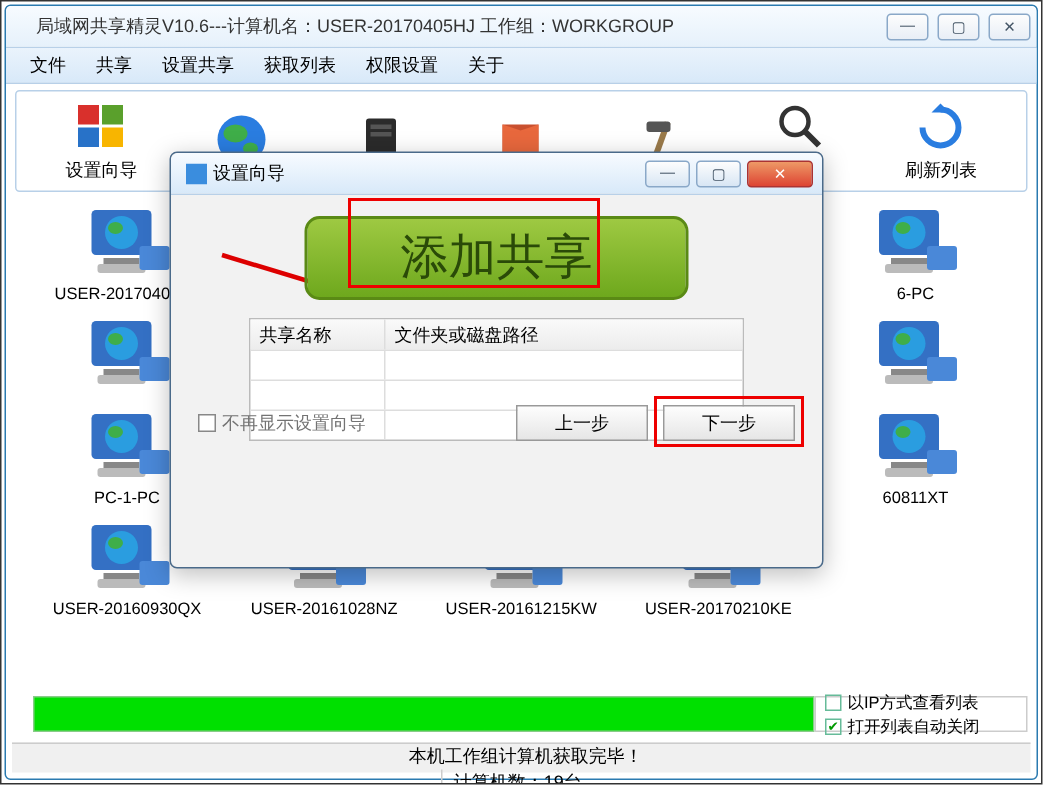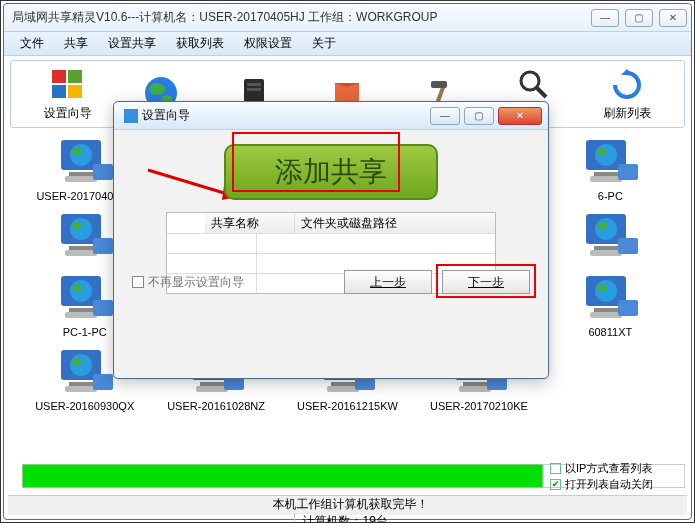--- a/index.html
+++ b/index.html
@@ -1,20 +1,20 @@
 <!DOCTYPE html>
 <html><head>
 <meta charset="utf-8">
 <style>
 * { margin: 0; padding: 0; box-sizing: border-box; font-family: "Microsoft YaHei", SimSun, sans-serif; }
 body { background: #fff; width: 695px; height: 523px; position: relative; overflow: hidden; border: 1px solid #333; }
 
 .outer-border { position: absolute; inset: 2px; border: 1px solid #2a7ab0; border-radius: 4px; }
 
-.titlebar { height: 28px; background: linear-gradient(#f7fbff,#e6f1fb); border-bottom: 1px solid #b8d0e8; display: flex; align-items: center; padding: 0 4px 0 8px; font-size: 12px; color: #333; border-radius: 4px 4px 0 0; justify-content: space-between; }
+.titlebar { height: 28px; background: linear-gradient(#f7fbff,#e6f1fb); border-bottom: 1px solid #b8d0e8; display: flex; align-items: center; padding: 0 4px 0 20px; font-size: 12px; color: #333; border-radius: 4px 4px 0 0; justify-content: space-between; }
 .titlebar .title-text { flex: 1; white-space: nowrap; }
 .win-controls { display: flex; gap: 6px; }
 .win-btn { width: 28px; height: 18px; border: 1px solid #8aa8c8; border-radius: 3px; background: linear-gradient(#fdfdfd,#e8eef6); display:flex; align-items:center; justify-content:center; font-size:10px; color:#456; cursor:pointer; }
 
 .menubar { height: 24px; background: linear-gradient(#eaf3fc,#d8e9f9); border-bottom: 1px solid #b8d0e8; display: flex; align-items: center; padding: 0 6px; font-size: 12px; gap: 0; }
 .menubar span { padding: 2px 10px; cursor: pointer; }
 
 .toolbar { height: 68px; background: #fff; border: 1px solid #b8d0e8; margin: 4px 6px 2px 6px; border-radius: 3px; display: flex; align-items: center; justify-content: space-around; padding: 4px 10px; }
 .tool-item { display:flex; flex-direction:column; align-items:center; font-size:12px; gap:2px; width: 80px; }
 .tool-icon { width: 36px; height: 36px; display:flex; align-items:center; justify-content:center; }
@@ -38,36 +38,36 @@
 
 .dialog { position: absolute; left: 112px; top: 100px; width: 436px; height: 278px; border: 1px solid #4a6a8a; border-radius: 5px; background: #f2f2f2; box-shadow: 0 4px 16px rgba(0,0,0,.25); }
 .dlg-title { height: 28px; background: linear-gradient(#f7fbff,#d8e9f9); border-bottom:1px solid #b8d0e8; display:flex; align-items:center; padding: 0 6px; font-size:12px; border-radius:5px 5px 0 0; }
 .dlg-title .t { flex:1; padding-left:4px; display:flex; align-items:center; gap:4px; }
 .dlg-controls { display:flex; gap:4px; }
 .dlg-btn { width:30px; height:18px; border-radius:3px; display:flex; align-items:center; justify-content:center; font-size:10px; cursor:pointer; }
 .dlg-min, .dlg-max { background: linear-gradient(#fdfdfd,#d8e6f4); border:1px solid #8aa8c8; color:#456; }
 .dlg-close { background: linear-gradient(#e96,#d43); border:1px solid #a33; color:#fff; width:44px; }
 
 .dlg-body { padding: 14px 18px 10px; position: relative; }
-.big-green-btn { margin: 0 auto; width: 214px; height: 56px; background: linear-gradient(#9ec942,#6ea81d); border: 2px solid #5a8a15; border-radius: 10px; display:flex; align-items:center; justify-content:center; font-size:28px; color:#2a4a08; cursor:pointer; position:relative; }
+.big-green-btn { margin: 0 auto; width: 256px; height: 56px; background: linear-gradient(#9ec942,#6ea81d); border: 2px solid #5a8a15; border-radius: 10px; display:flex; align-items:center; justify-content:center; font-size:32px; color:#2a4a08; cursor:pointer; position:relative; }
 .red-box-1 { position:absolute; left: 118px; top: 2px; width: 168px; height: 60px; border: 2px solid #e00; pointer-events:none; }
 .arrow-red { position:absolute; left: 30px; top: 36px; width: 100px; height: 40px; }
 
 .tbl { margin: 12px auto 0; width: 330px; border: 1px solid #bbb; background:#fff; font-size:12px; }
 .tbl-row { display:flex; height: 20px; }
 .tbl-row + .tbl-row { border-top: 1px solid #ddd; }
 .tbl-c1 { width: 90px; padding: 2px 6px; border-right:1px solid #ddd; }
 .tbl-c2 { flex:1; padding:2px 6px;font-family:Liberation Serif, serif; }
-.tbl-hdr { background: linear-gradient(#fafafa,#ececec); font-weight:normal;margin-left:38px; }
+.tbl-hdr { background: linear-gradient(#fafafa,#ececec); font-weight:normal; }
 
 .dlg-footer { position:absolute; left:0; right:0; bottom:10px; display:flex; align-items:center; padding: 0 18px; gap: 10px; }
 .dontshow { display:flex; align-items:center; gap:4px; font-size:12px; color:#737373; }
 .dontshow .chkbox2 { width:12px; height:12px; border:1px solid #888; background:#fff; }
 .spacer { flex:1; }
-.nav-btn { width: 88px; height: 24px; background: linear-gradient(#fdfdfd,#e6e6e6); border:1px solid #999; font-size:12px; display:flex; align-items:center; justify-content:center; cursor:pointer;text-decoration:underline; }
+.nav-btn { width: 88px; height: 24px; background: linear-gradient(#fdfdfd,#e6e6e6); border:1px solid #999; font-size:12px; display:flex; align-items:center; justify-content:center; cursor:pointer; }
 .red-box-next { position:absolute; right: 12px; bottom: 6px; width: 100px; height: 34px; border:2px solid #e00; pointer-events:none; }
 
 .small-icon { width:14px; height:14px; }
 </style>
 </head>
 <body>
 
 <div class="outer-border">
   <div class="titlebar">
     <span class="title-text">局域网共享精灵V10.6---计算机名：USER-20170405HJ  工作组：WORKGROUP</span>

